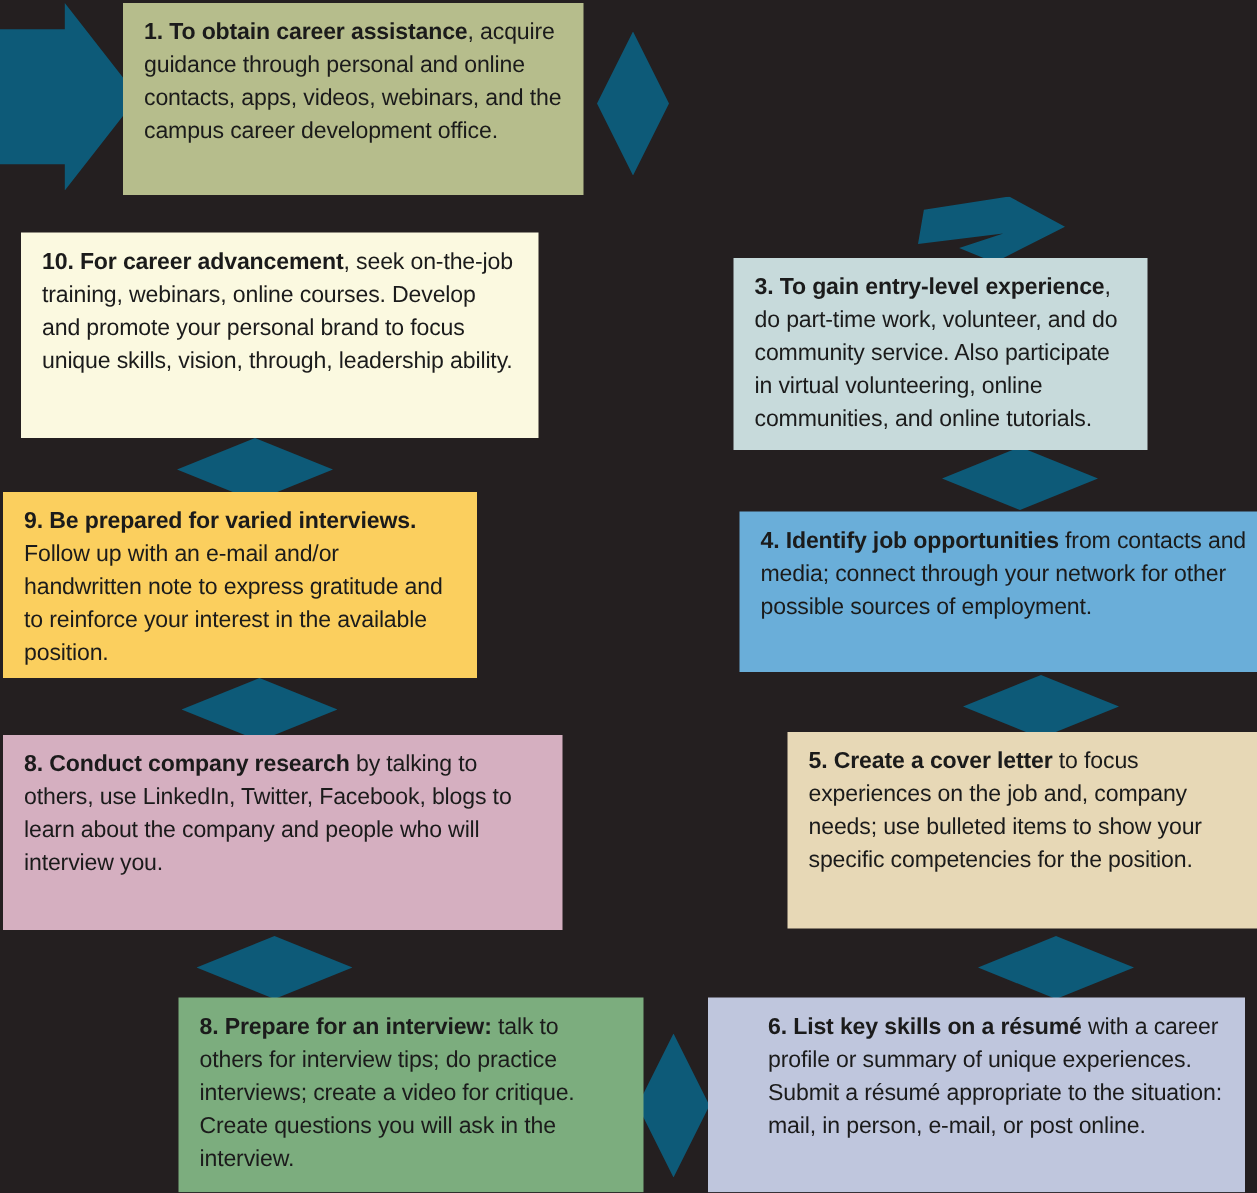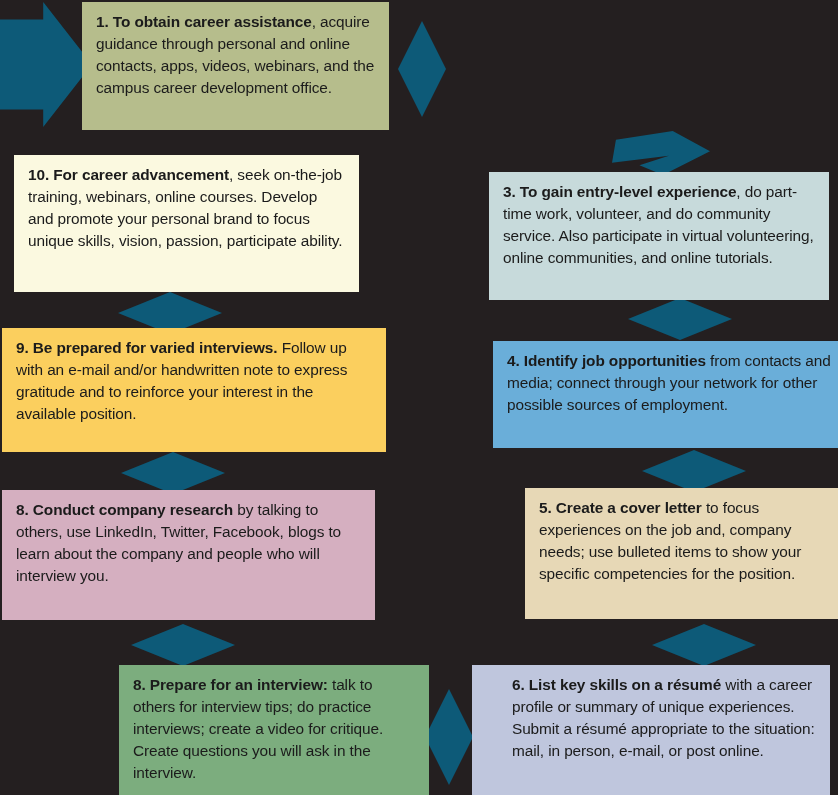--- a/index.html
+++ b/index.html
@@ -70,21 +70,21 @@
 
   <div class="connector diamond" style="left:121px; top:452px; width:104px; height:42px;"></div>
 
   <div class="connector diamond" style="left:118px; top:292px; width:104px; height:42px;"></div>
 
   <div class="step-box" style="left:82px; top:2px; width:307px; height:128px; background:#b6bd8c;">
     <span class="lead">1. To obtain career assistance</span><span>, acquire guidance through personal and online contacts, apps, videos, webinars, and the campus career development office.</span>
   </div>
 
 
-  <div class="step-box" style="left:489px; top:172px; width:340px; height:128px; background:#c7dadb;">
+  <div class="step-box" style="left:489px; top:172px; width:276px; height:128px; background:#c7dadb;">
     <span class="lead">3. To gain entry-level experience</span><span>, do part-time work, volunteer, and do community service. Also participate in virtual volunteering, online communities, and online tutorials.</span>
   </div>
 
   <div class="step-box" style="left:493px; top:341px; width:356px; height:107px; background:#6aaed9;">
     <span class="lead">4. Identify job opportunities</span><span> from contacts and media; connect through your network for other possible sources of employment.</span>
   </div>
 
   <div class="step-box" style="left:525px; top:488px; width:313px; height:131px; background:#e7d8b6;">
     <span class="lead">5. Create a cover letter</span><span> to focus experiences on the job and, company needs; use bulleted items to show your specific competencies for the position.</span>
   </div>
@@ -94,21 +94,21 @@
   </div>
 
   <div class="step-box" style="left:119px; top:665px; width:310px; height:130px; background:#7cad7e;">
     <span class="lead">8. Prepare for an interview:</span><span> talk to others for interview tips; do practice interviews; create a video for critique. Create questions you will ask in the interview.</span>
   </div>
 
   <div class="step-box" style="left:2px; top:490px; width:373px; height:130px; background:#d5afc0;">
     <span class="lead">8. Conduct company research</span><span> by talking to others, use LinkedIn, Twitter, Facebook, blogs to learn about the company and people who will interview you.</span>
   </div>
 
-  <div class="step-box" style="left:2px; top:328px; width:384px; height:124px; background:#fbcf5e;">
+  <div class="step-box" style="left:2px; top:328px; width:316px; height:124px; background:#fbcf5e;">
     <span class="lead">9. Be prepared for varied interviews.</span><span> Follow up with an e-mail and/or handwritten note to express gratitude and to reinforce your interest in the available position.</span>
   </div>
 
   <div class="step-box" style="left:14px; top:155px; width:345px; height:137px; background:#fbf9e0;">
-    <span class="lead">10. For career advancement</span><span>, seek on-the-job training, webinars, online courses. Develop and promote your personal brand to focus unique skills, vision, passion, participate ability.</span>
+    <span class="lead">10. For career advancement</span><span>, seek on-the-job training, webinars, online courses. Develop and promote your personal brand to focus unique skills, vision, through, leadership ability.</span>
   </div>
 
 </div>
 
 </body></html>

